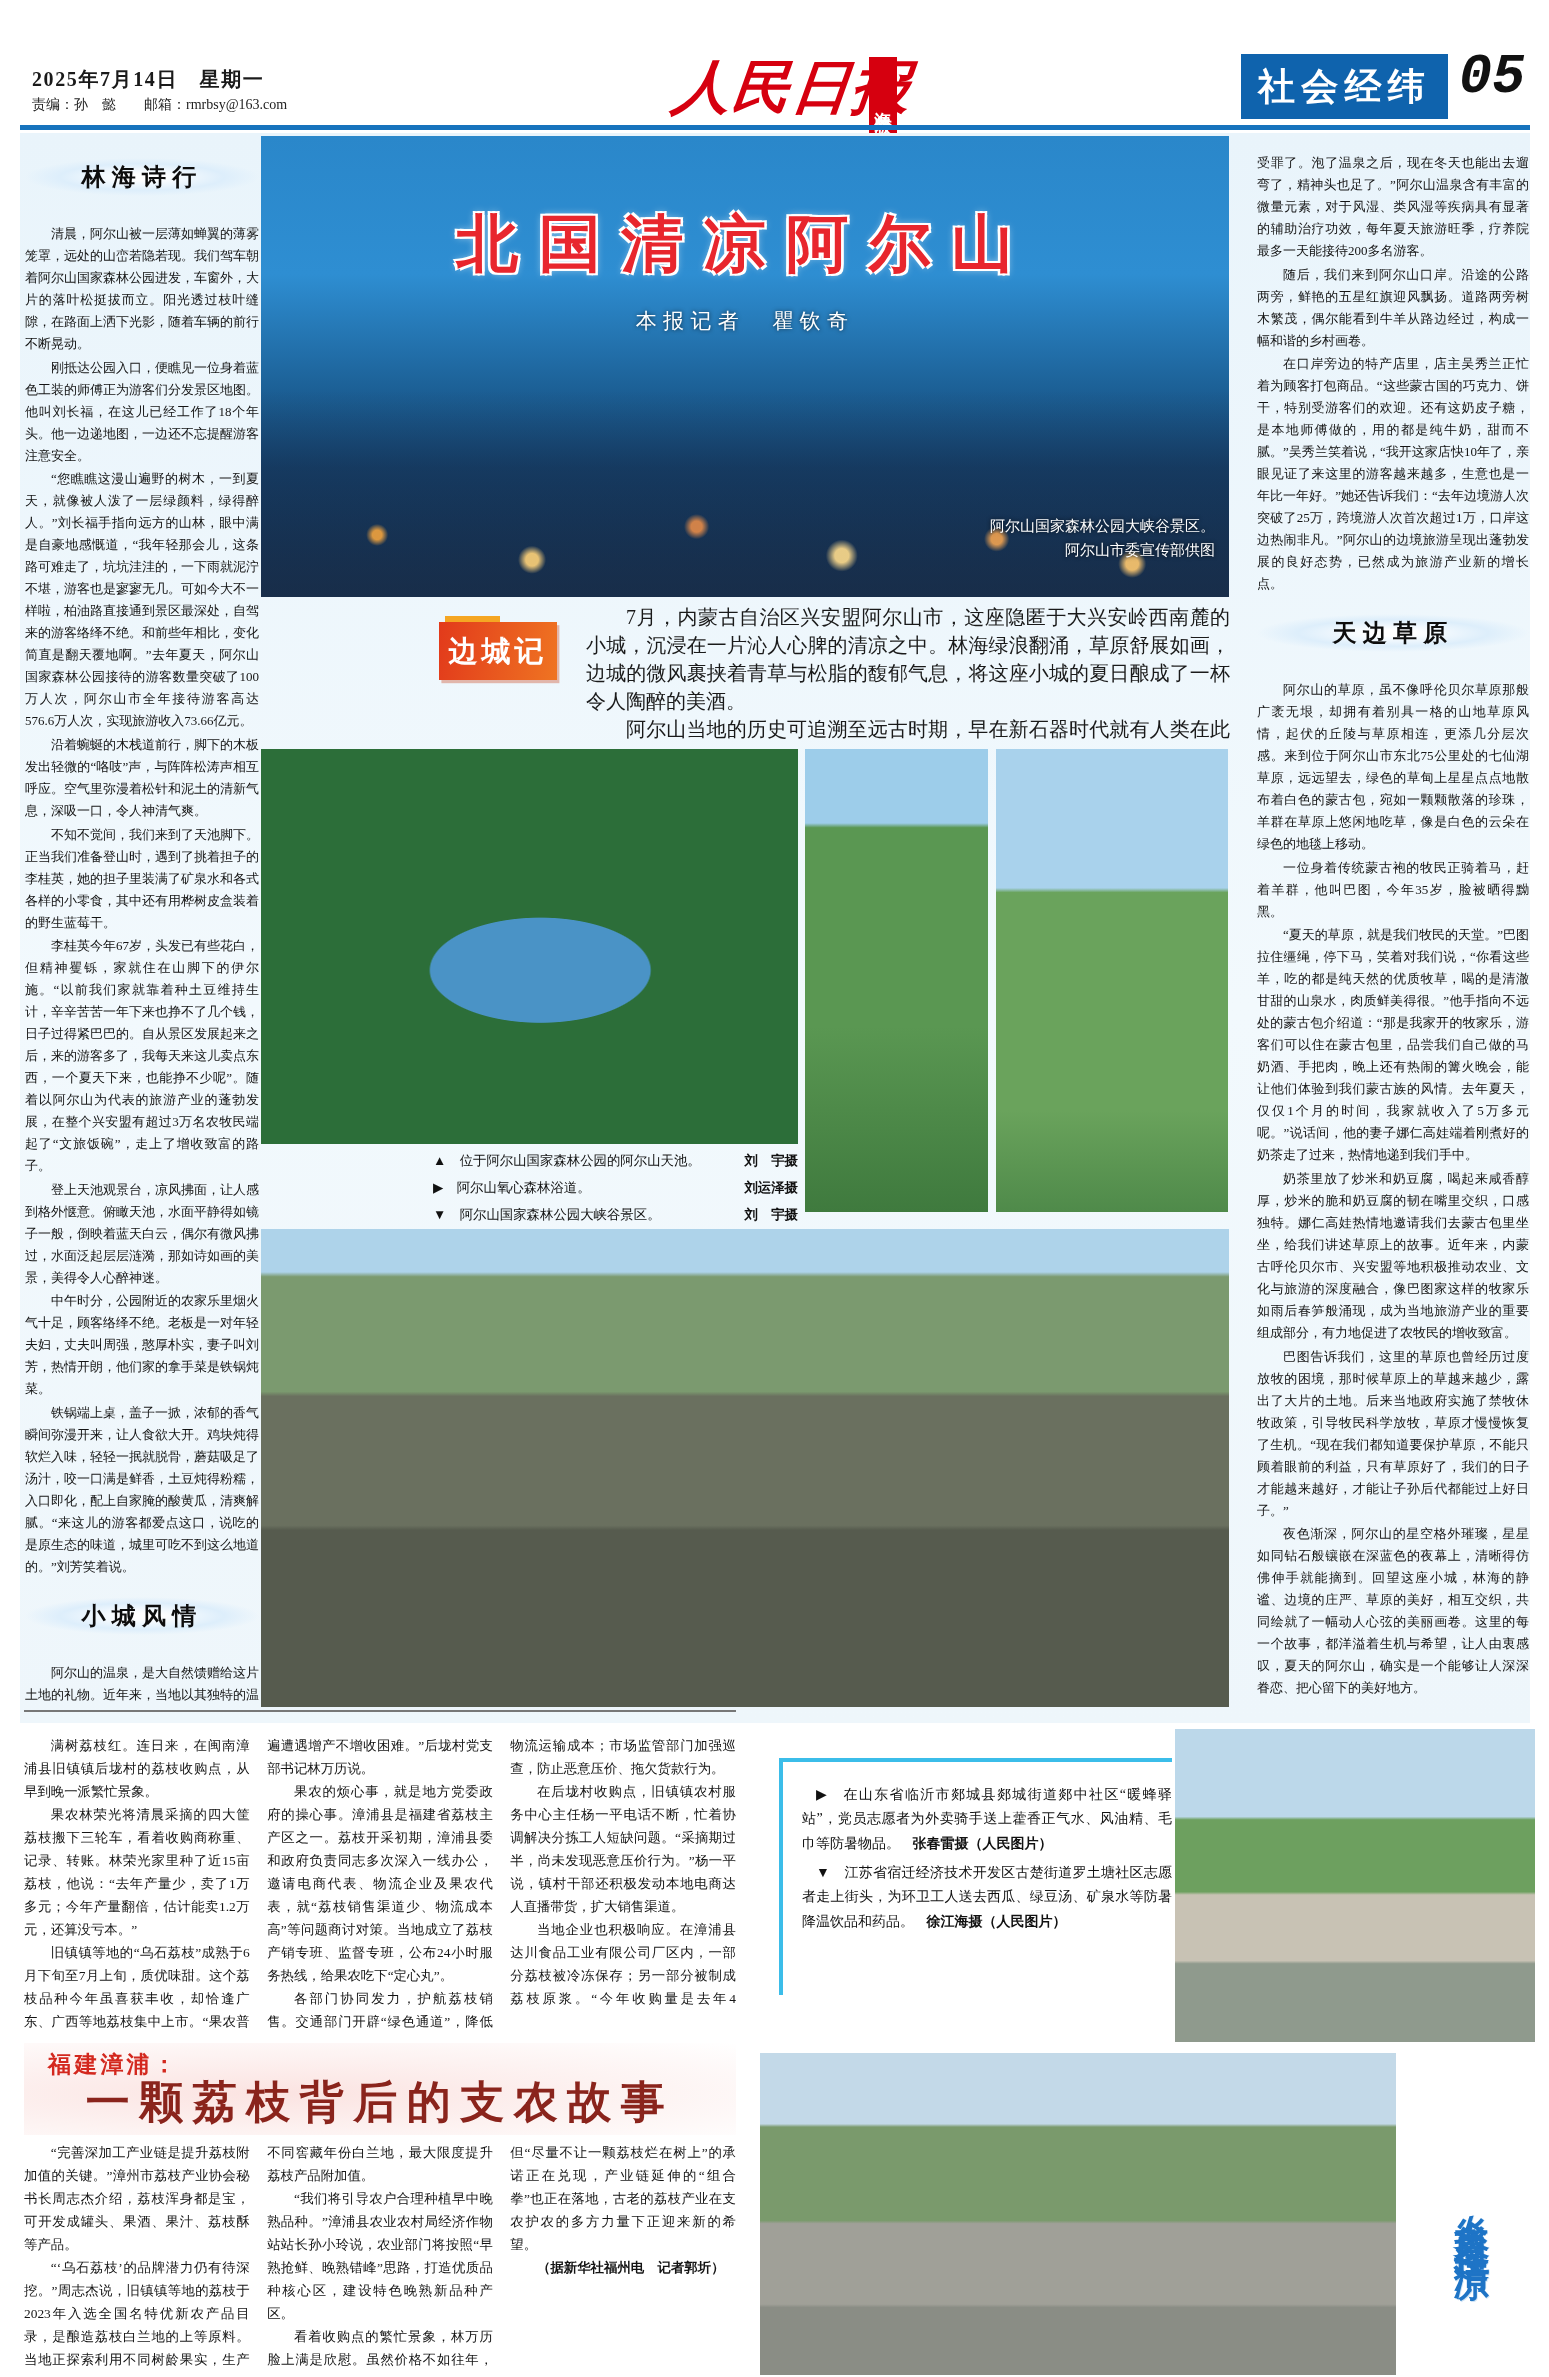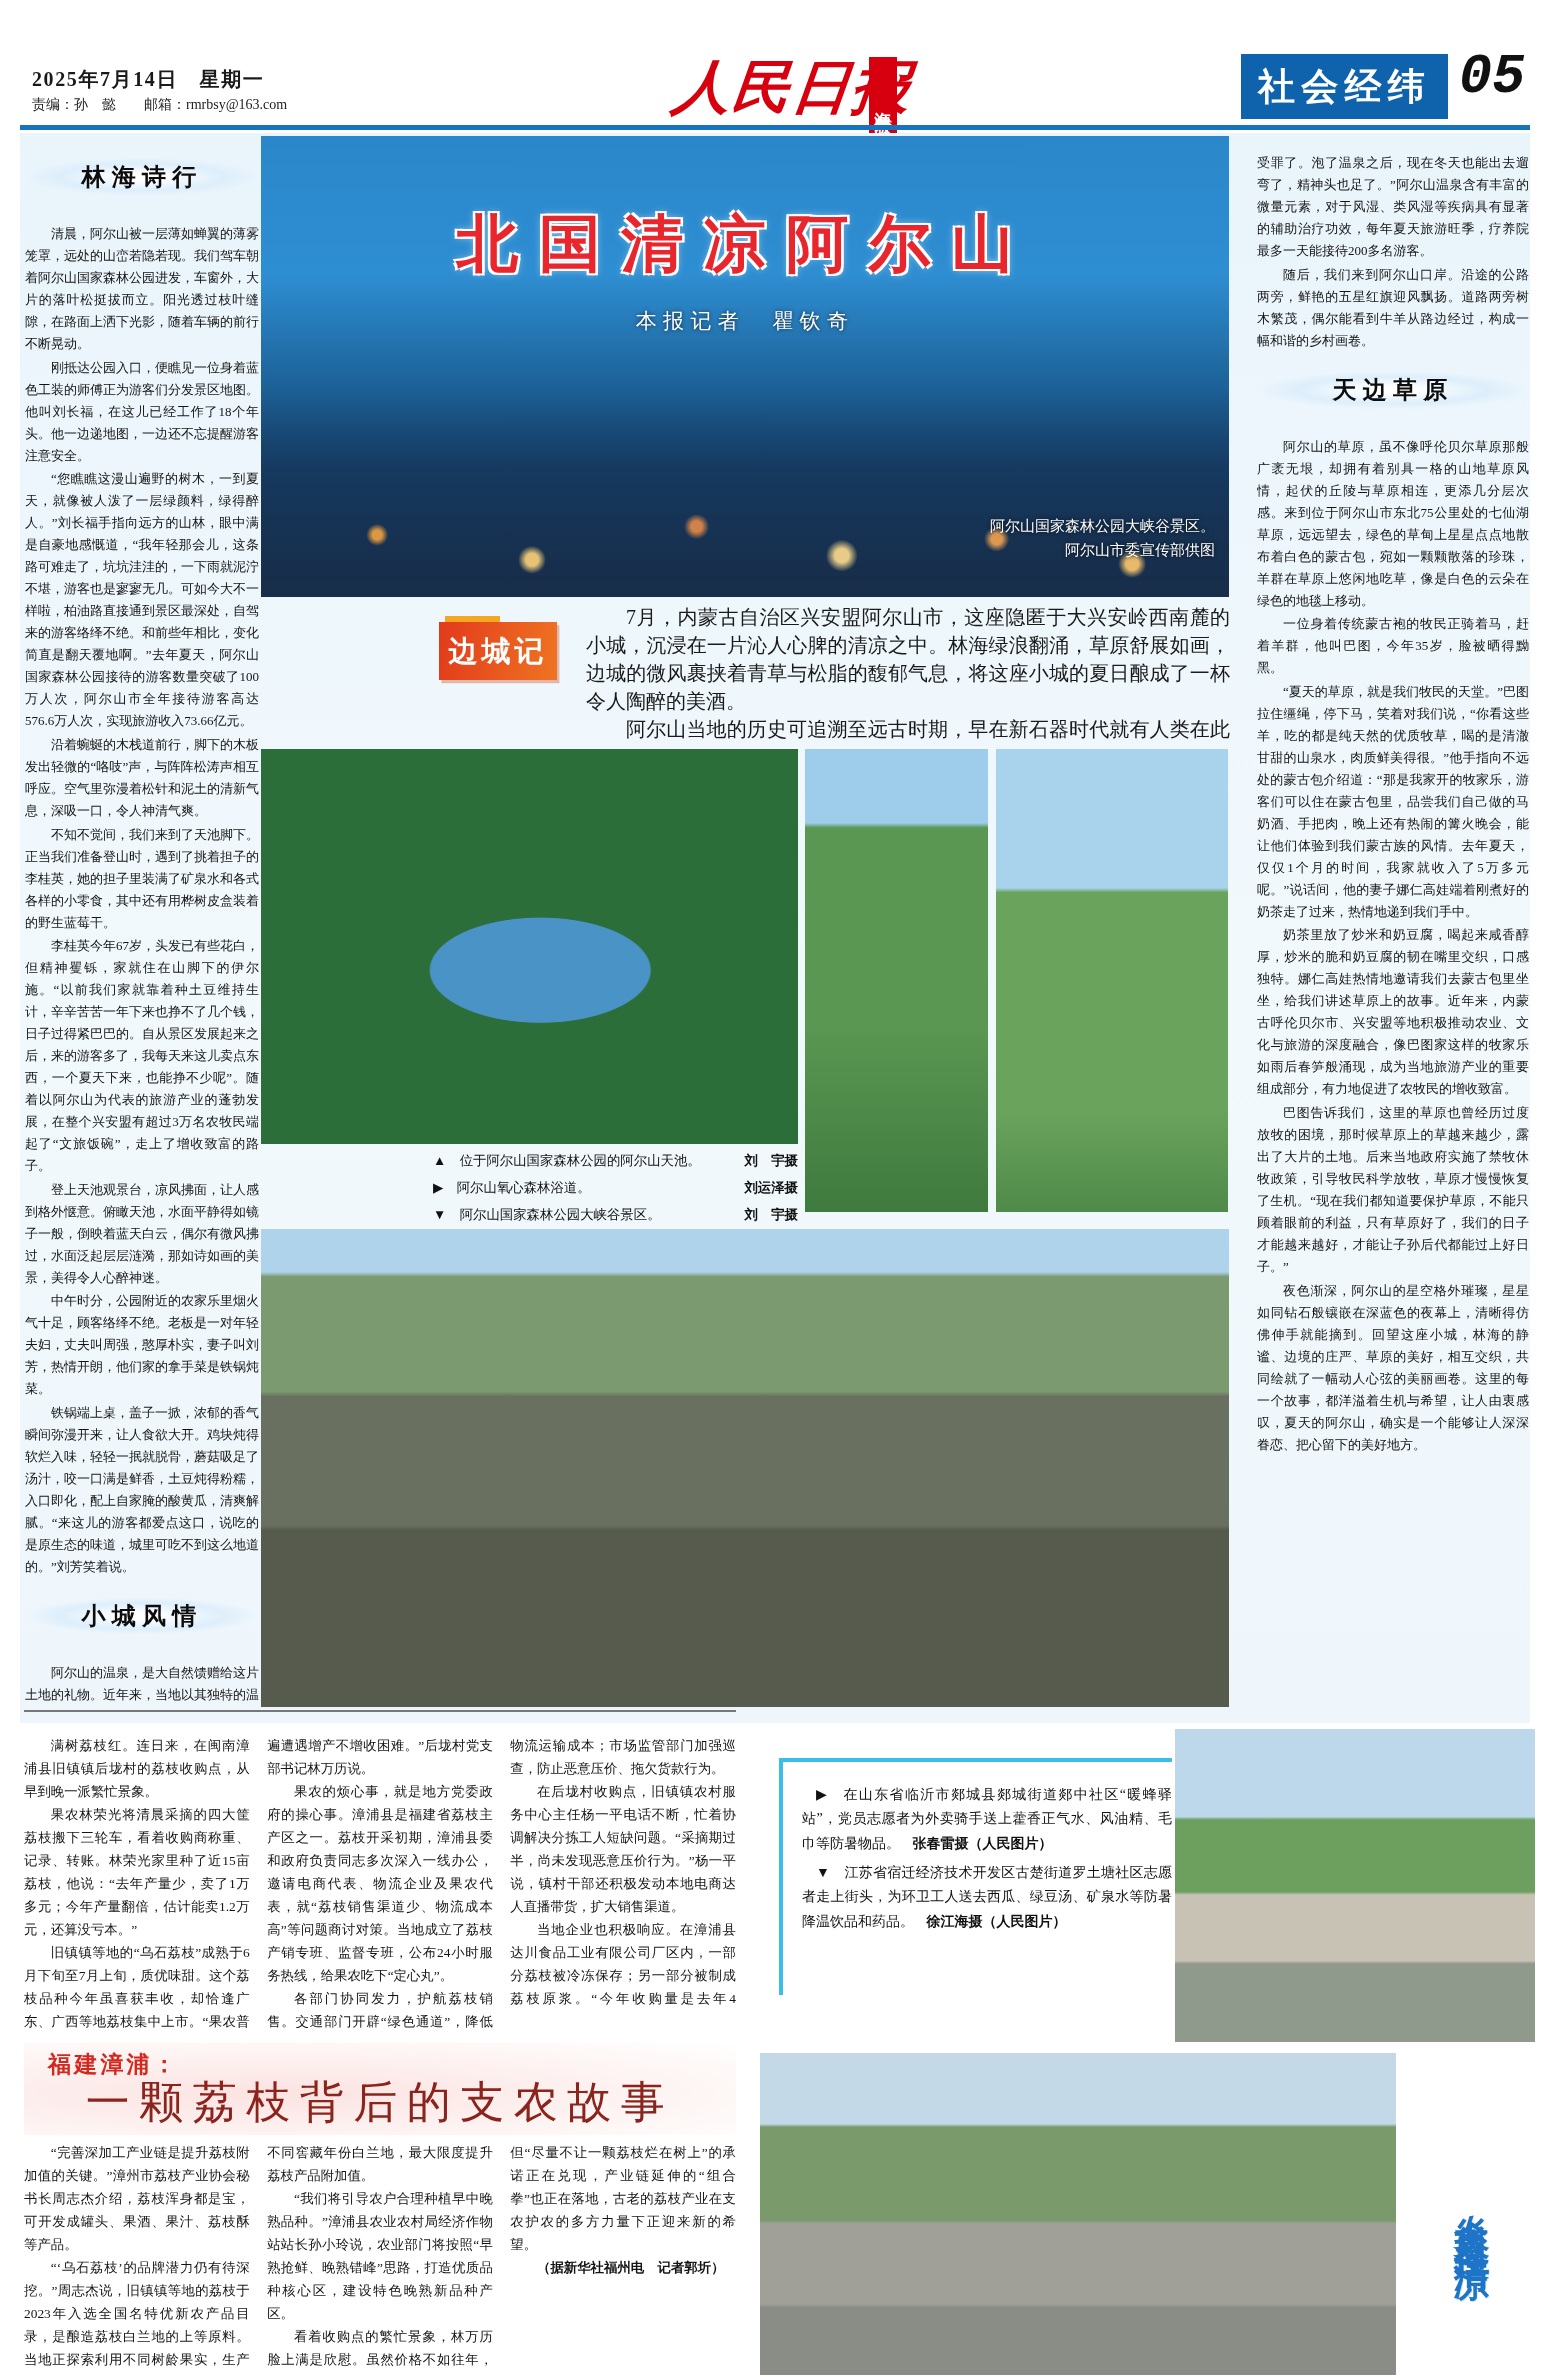--- a/index.html
+++ b/index.html
@@ -84,21 +84,21 @@
         column-count:3;column-gap:17.4px;column-fill:auto;overflow:hidden;}
   .band p{margin:0;text-indent:2em;}
   .band-upper{left:24px;top:1734px;width:712px;height:305px;}
   .band-lower{left:24px;top:2141px;width:712px;height:234px;}
   .attrib{font-weight:bold;text-indent:2em;}
   .lychee-head{left:24px;top:2043px;width:712px;height:92px;
       background:radial-gradient(ellipse at 35% 55%,#fbe3e1 0%,#fdf3f2 55%,#ffffff 100%);}
   .kicker{position:absolute;left:24px;top:6.3px;font-family:"Liberation Sans",sans-serif;font-size:23px;
       font-weight:bold;color:#d3281e;letter-spacing:3.2px;}
   .lychee-title{position:absolute;left:0;top:30px;width:100%;text-align:center;
-      font-family:"Liberation Serif",serif;font-size:44px;font-weight:normal;color:#8a241c;letter-spacing:9.5px;}
+      font-family:"Liberation Serif",serif;font-size:44px;font-weight:bold;color:#8a241c;letter-spacing:9.5px;}
   
   .side-caps{left:779px;top:1758px;width:370px;height:212px;border-left:4px solid #3bbde9;
              border-top:4px solid #3bbde9;padding:20.5px 0 0 19px;font-size:14px;line-height:24.5px;
              text-align:justify;color:#111;}
   .side-caps p{margin:0 0 4.7px 0;text-indent:1em;}
   .side-caps .c{font-weight:bold;margin-left:12.6px;white-space:nowrap;}
   
   .ph-a{left:1175px;top:1729px;width:360px;height:313px;
       background:linear-gradient(180deg,#bcd8ea 0 28%,#6da05f 29% 52%,#c8c2b4 53% 74%,#8f9a8d 75% 100%);}
   .ph-b{left:760px;top:2053px;width:636px;height:322px;
@@ -175,20 +175,21 @@
     <div class="row">
       <span class="t"><span>▼</span>　<span>阿尔山国家森林公园大峡谷景区。</span></span>
       <span class="c">刘　宇摄</span>
     </div>
   </div>
   <div class="abs ph ph-canyon"></div>
 
   <div class="abs col right-col">
     <p class="noindent">受罪了。泡了温泉之后，现在冬天也能出去遛弯了，精神头也足了。”阿尔山温泉含有丰富的微量元素，对于风湿、类风湿等疾病具有显著的辅助治疗功效，每年夏天旅游旺季，疗养院最多一天能接待200多名游客。</p>
     <p>随后，我们来到阿尔山口岸。沿途的公路两旁，鲜艳的五星红旗迎风飘扬。道路两旁树木繁茂，偶尔能看到牛羊从路边经过，构成一幅和谐的乡村画卷。</p>
+    <p>在口岸旁边的特产店里，店主吴秀兰正忙着为顾客打包商品。“这些蒙古国的巧克力、饼干，特别受游客们的欢迎。还有这奶皮子糖，是本地师傅做的，用的都是纯牛奶，甜而不腻。”吴秀兰笑着说，“我开这家店快10年了，亲眼见证了来这里的游客越来越多，生意也是一年比一年好。”她还告诉我们：“去年边境游人次突破了25万，跨境游人次首次超过1万，口岸这边热闹非凡。”阿尔山的边境旅游呈现出蓬勃发展的良好态势，已然成为旅游产业新的增长点。</p>
     <div class="sec-head">天边草原</div>
     <p>阿尔山的草原，虽不像呼伦贝尔草原那般广袤无垠，却拥有着别具一格的山地草原风情，起伏的丘陵与草原相连，更添几分层次感。来到位于阿尔山市东北75公里处的七仙湖草原，远远望去，绿色的草甸上星星点点地散布着白色的蒙古包，宛如一颗颗散落的珍珠，羊群在草原上悠闲地吃草，像是白色的云朵在绿色的地毯上移动。</p>
     <p>一位身着传统蒙古袍的牧民正骑着马，赶着羊群，他叫巴图，今年35岁，脸被晒得黝黑。</p>
     <p>“夏天的草原，就是我们牧民的天堂。”巴图拉住缰绳，停下马，笑着对我们说，“你看这些羊，吃的都是纯天然的优质牧草，喝的是清澈甘甜的山泉水，肉质鲜美得很。”他手指向不远处的蒙古包介绍道：“那是我家开的牧家乐，游客们可以住在蒙古包里，品尝我们自己做的马奶酒、手把肉，晚上还有热闹的篝火晚会，能让他们体验到我们蒙古族的风情。去年夏天，仅仅1个月的时间，我家就收入了5万多元呢。”说话间，他的妻子娜仁高娃端着刚煮好的奶茶走了过来，热情地递到我们手中。</p>
     <p>奶茶里放了炒米和奶豆腐，喝起来咸香醇厚，炒米的脆和奶豆腐的韧在嘴里交织，口感独特。娜仁高娃热情地邀请我们去蒙古包里坐坐，给我们讲述草原上的故事。近年来，内蒙古呼伦贝尔市、兴安盟等地积极推动农业、文化与旅游的深度融合，像巴图家这样的牧家乐如雨后春笋般涌现，成为当地旅游产业的重要组成部分，有力地促进了农牧民的增收致富。</p>
     <p>巴图告诉我们，这里的草原也曾经历过度放牧的困境，那时候草原上的草越来越少，露出了大片的土地。后来当地政府实施了禁牧休牧政策，引导牧民科学放牧，草原才慢慢恢复了生机。“现在我们都知道要保护草原，不能只顾着眼前的利益，只有草原好了，我们的日子才能越来越好，才能让子孙后代都能过上好日子。”</p>
     <p>夜色渐深，阿尔山的星空格外璀璨，星星如同钻石般镶嵌在深蓝色的夜幕上，清晰得仿佛伸手就能摘到。回望这座小城，林海的静谧、边境的庄严、草原的美好，相互交织，共同绘就了一幅动人心弦的美丽画卷。这里的每一个故事，都洋溢着生机与希望，让人由衷感叹，夏天的阿尔山，确实是一个能够让人深深眷恋、把心留下的美好地方。</p>
   </div>
 
   <div class="abs divider"></div>

